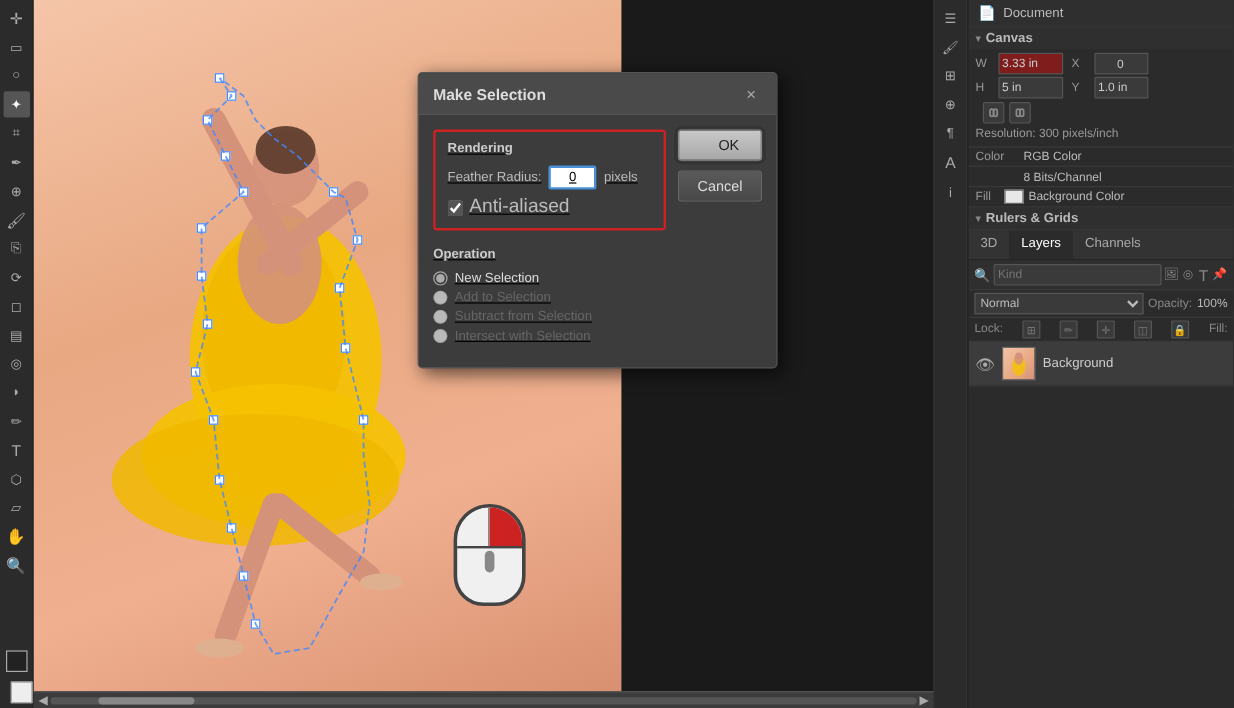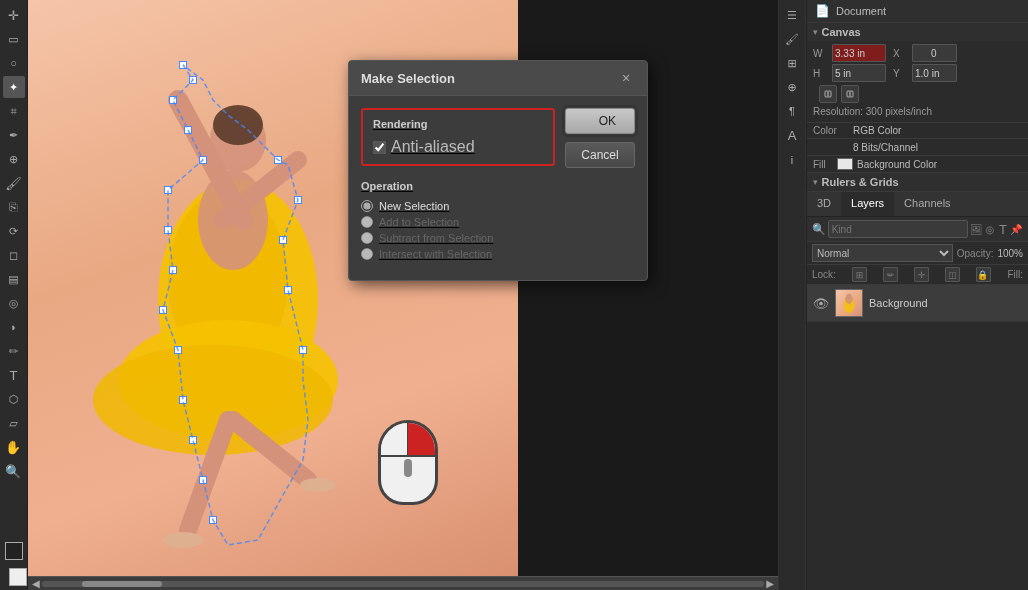--- a/index.html
+++ b/index.html
@@ -418,20 +418,25 @@
         <div class="dialog-titlebar">
           <span class="dialog-title">Make Selection</span>
           <span class="dialog-close">×</span>
         </div>
 
         <div class="dialog-body">
           <div class="dialog-left">
 
             <div class="rendering-section">
               <div class="section-label">Rendering</div>
+              <div class="field-row">
+                <span class="field-label">Feather Radius:</span>
+                <input type="text" class="field-input" value="0" style="">
+                <span class="field-unit">pixels</span>
+              </div>
               <div class="checkbox-row">
                 <input type="checkbox" class="checkbox-input" checked="" style="">
                 <span class="checkbox-label">Anti-aliased</span>
               </div>
             </div>
 
             <div class="operation-section">
               <div class="section-label">Operation</div>
               <div class="radio-row">
                 <input type="radio" class="radio-input" name="op" checked="" style="">

